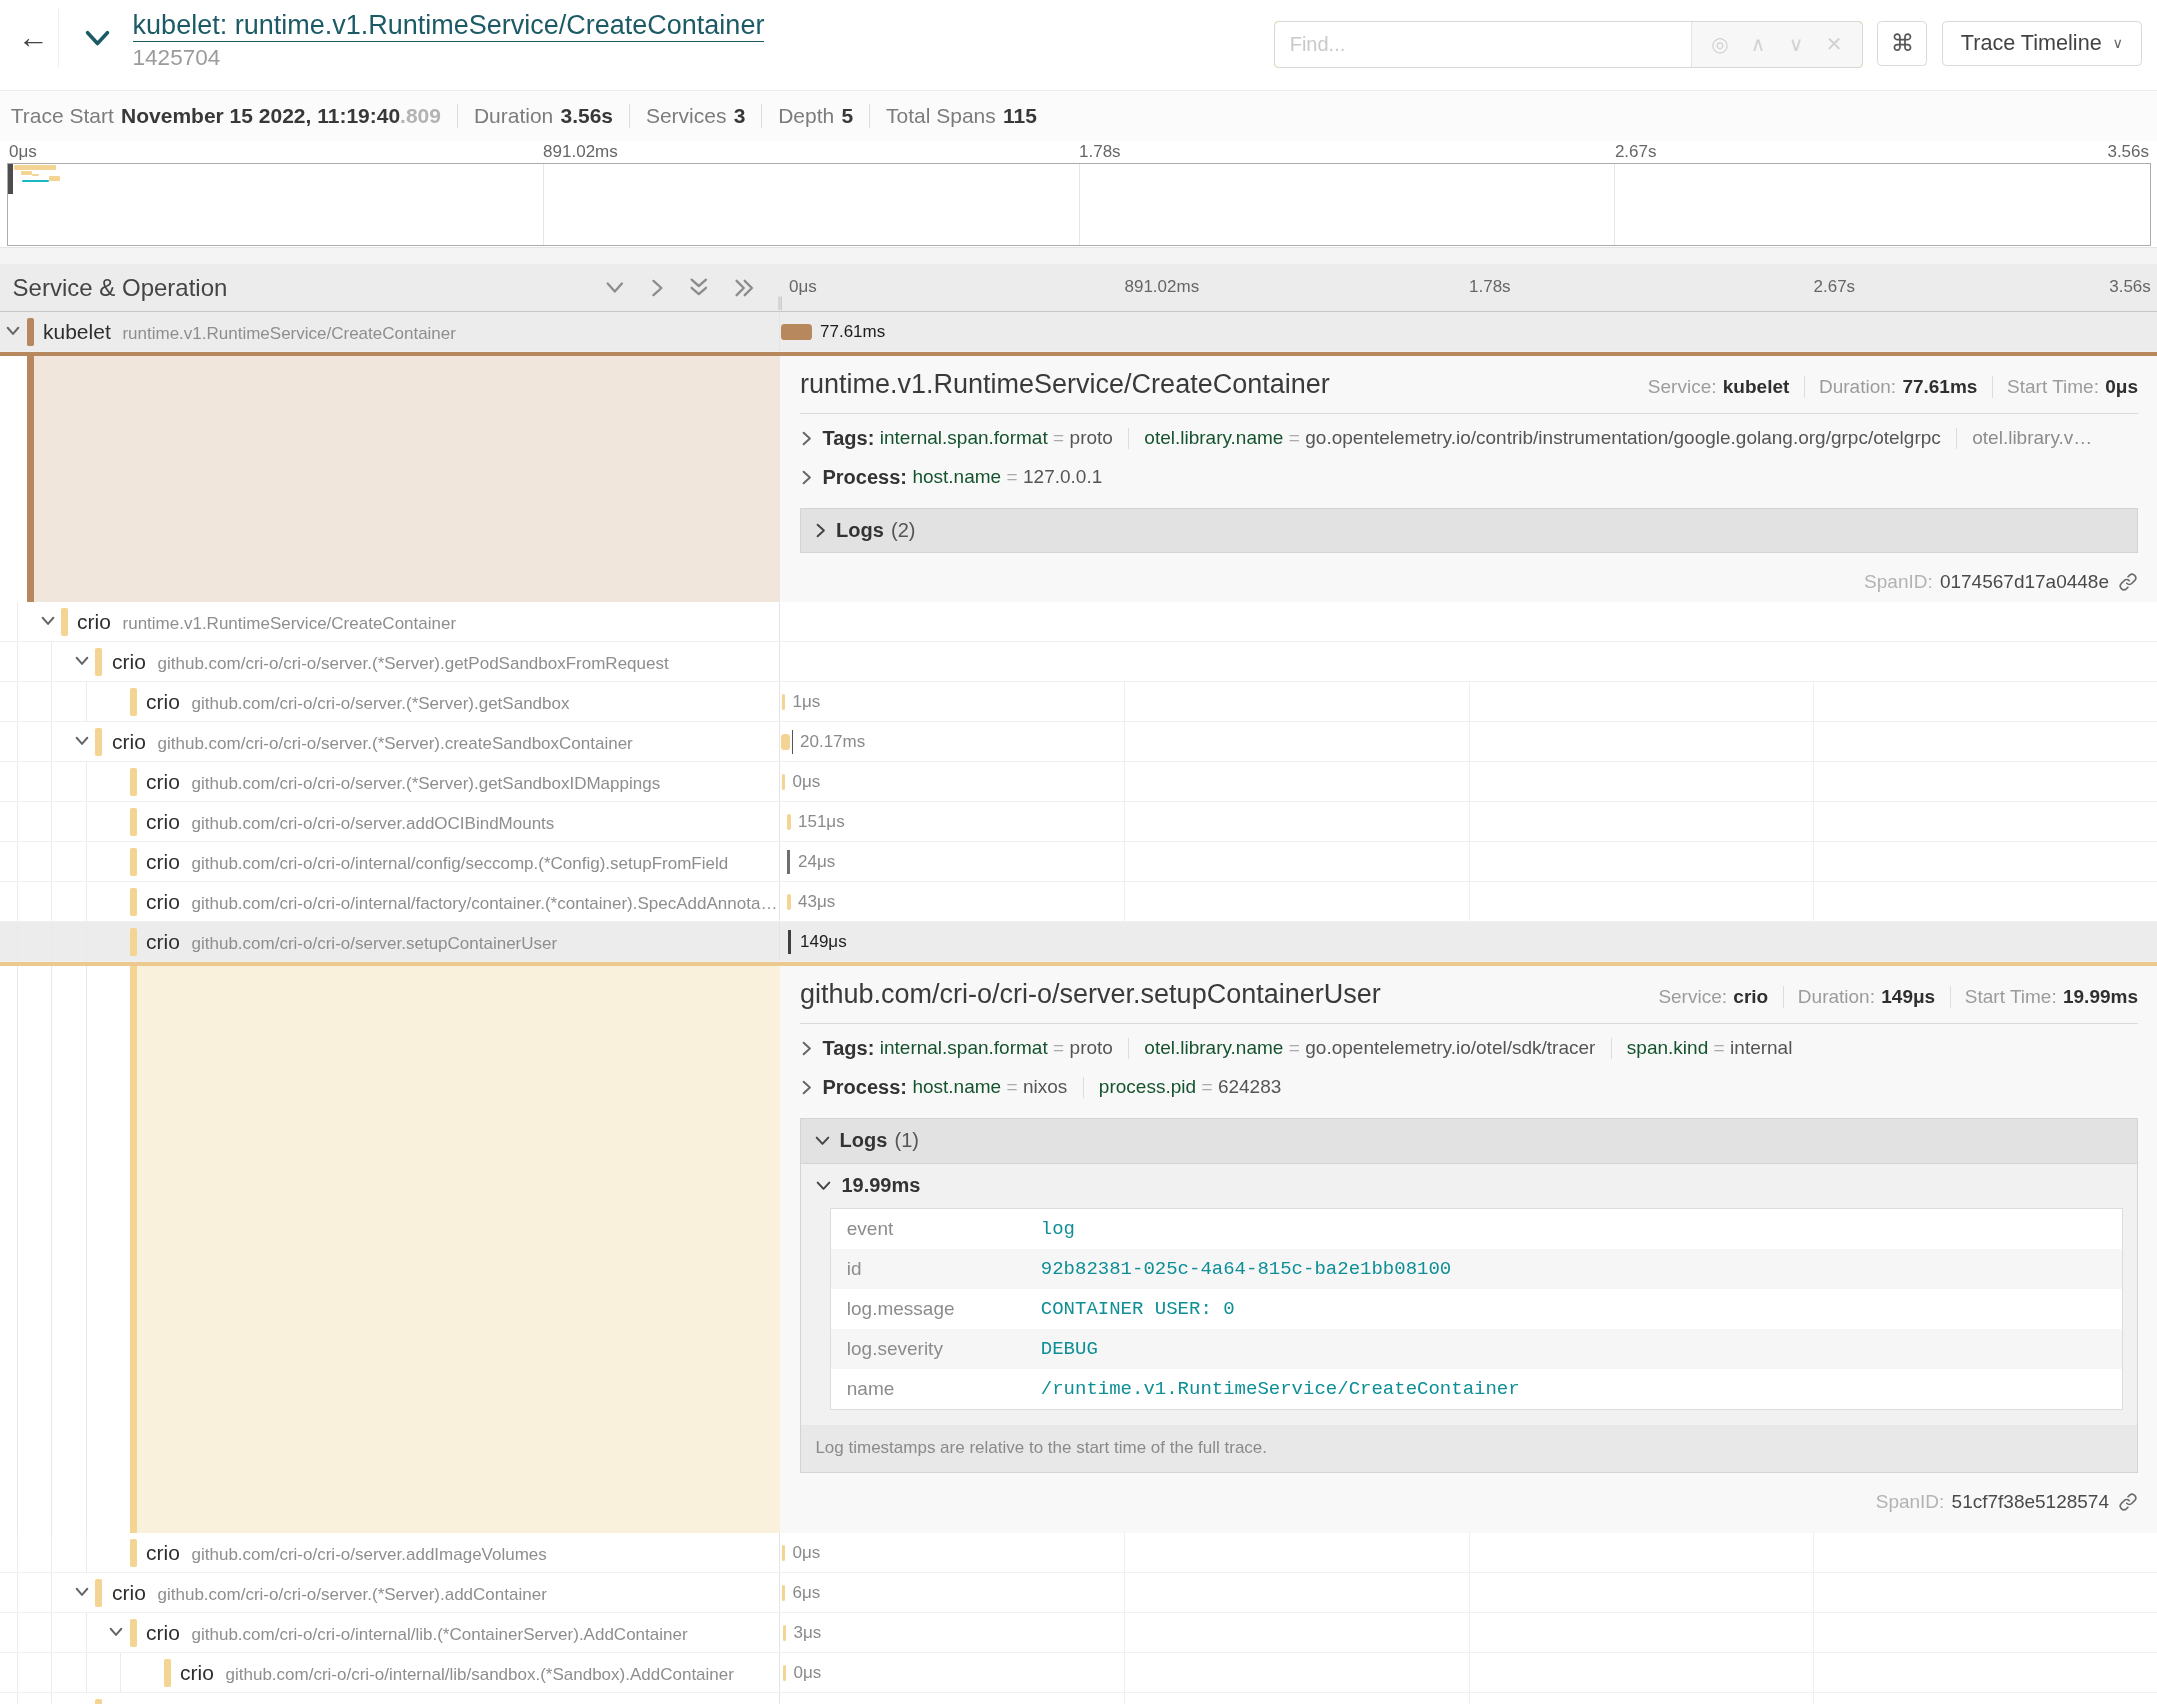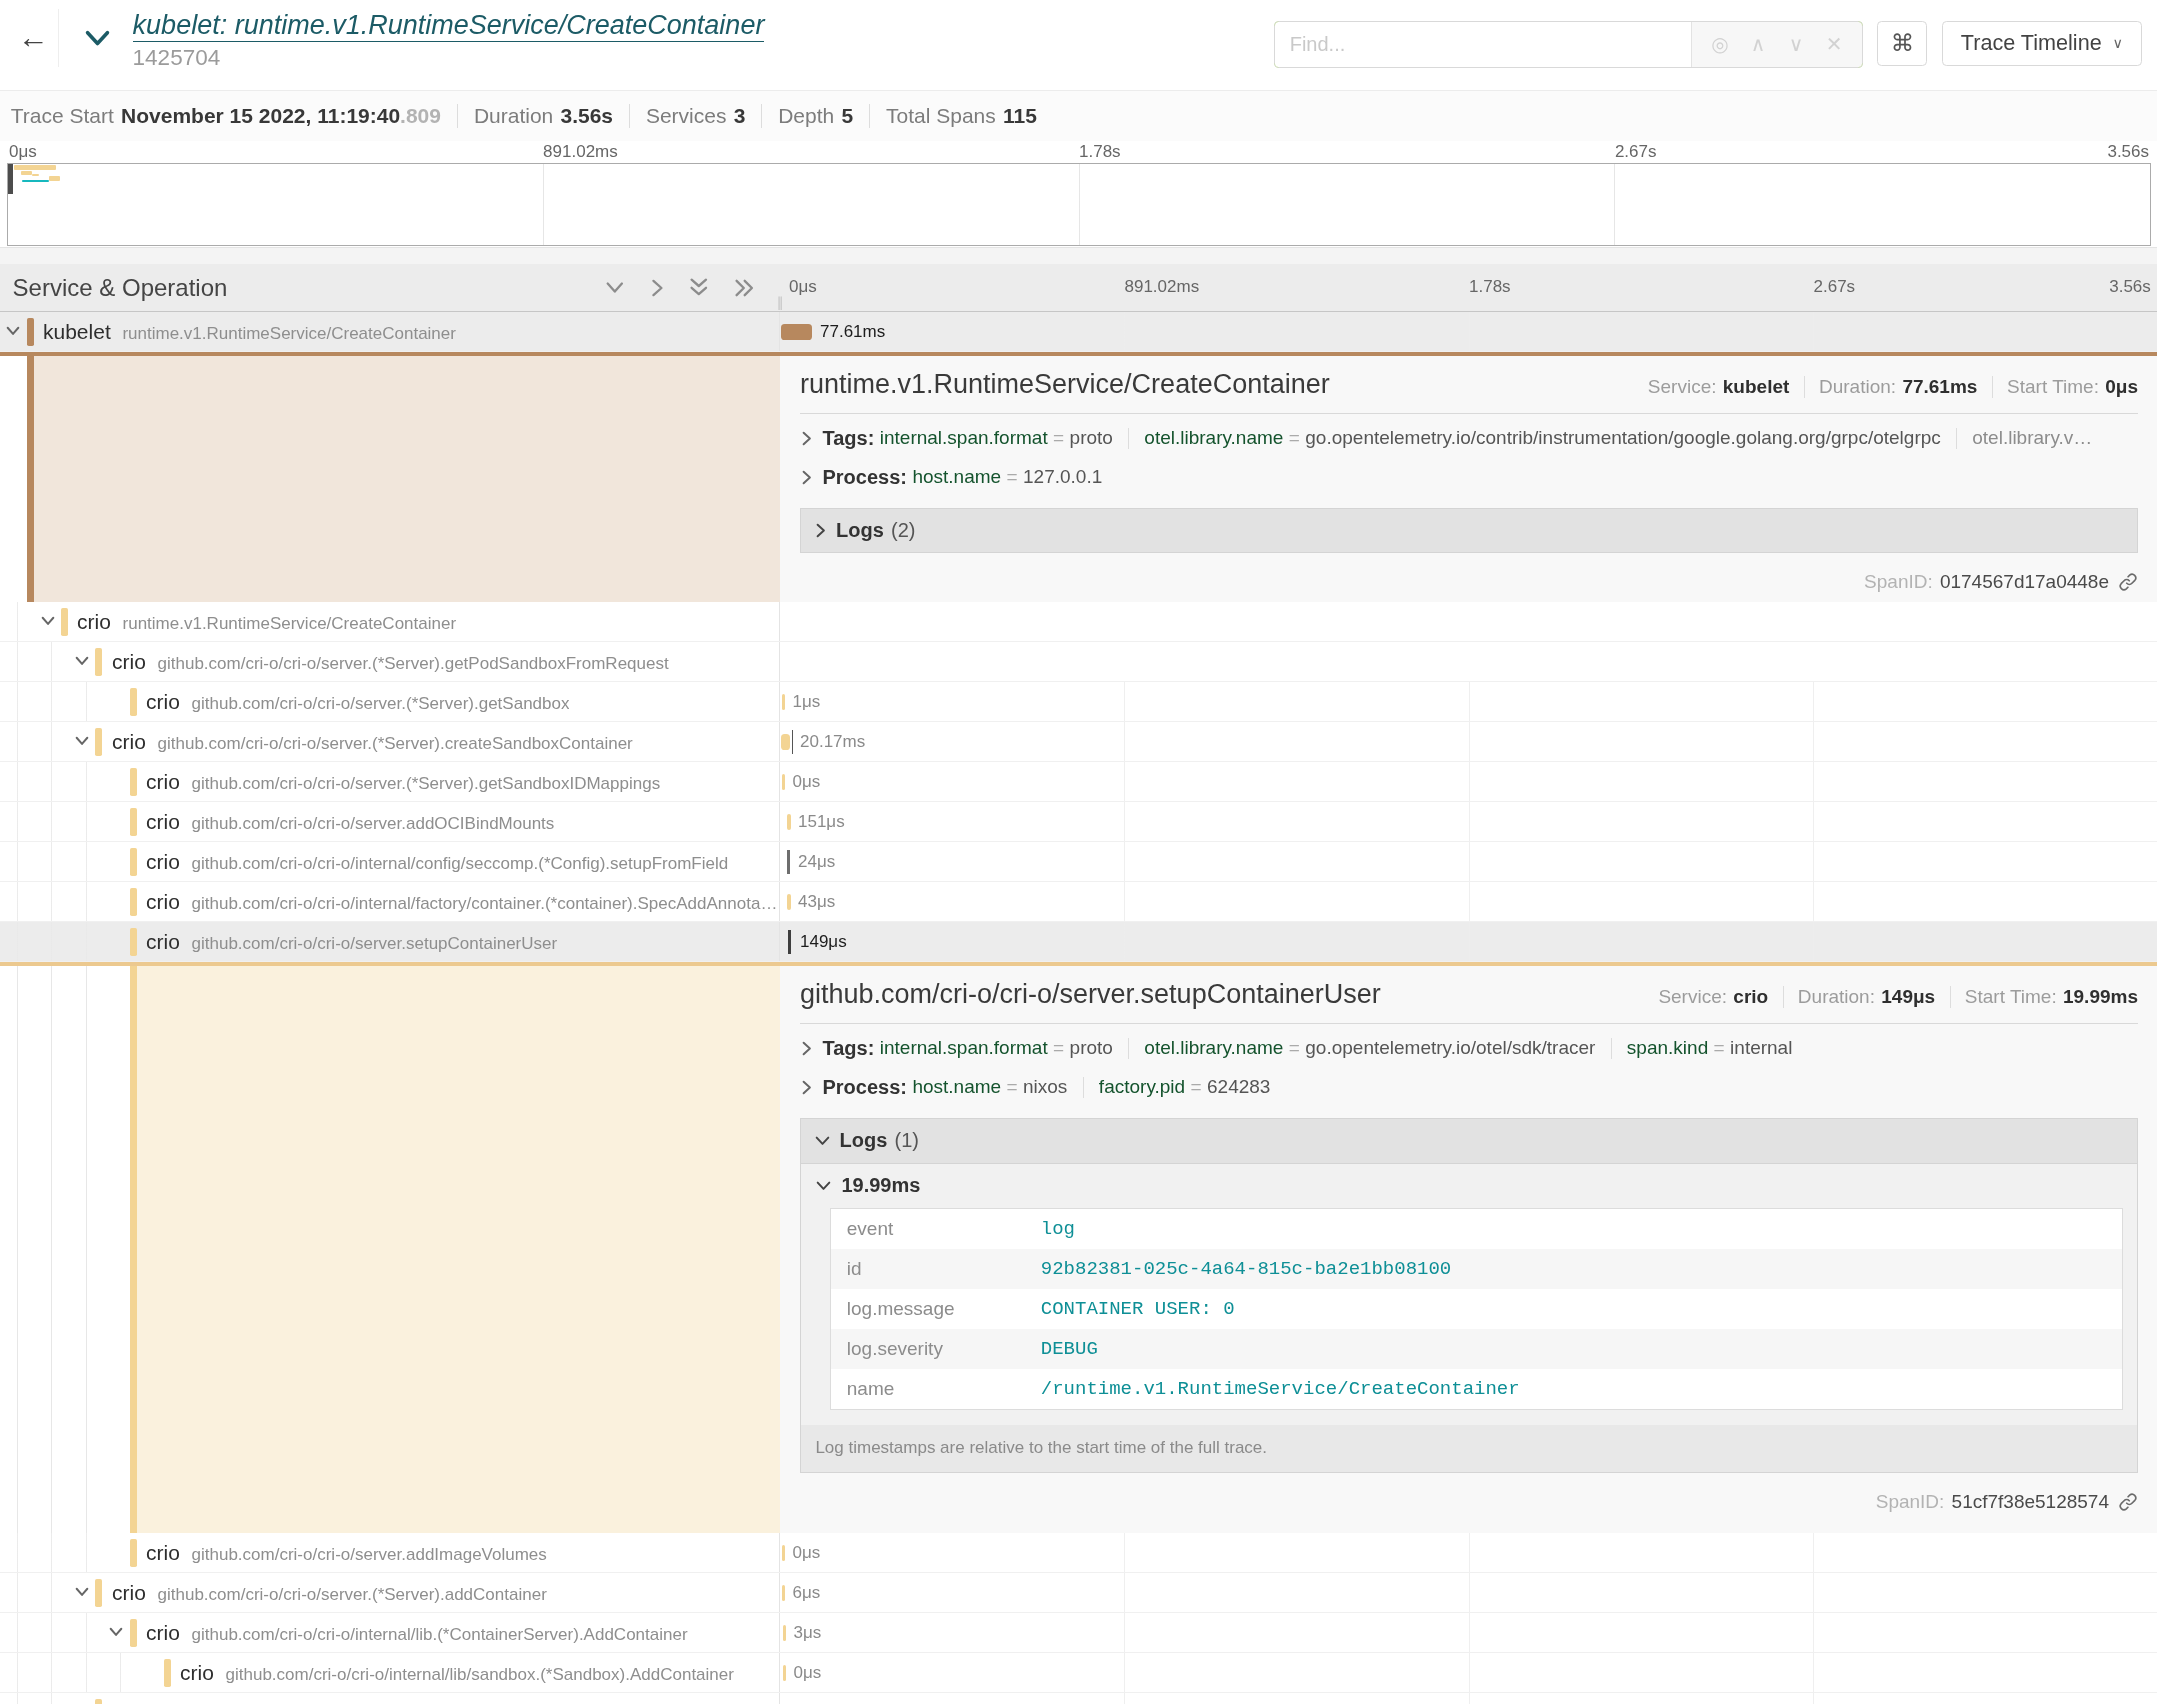--- a/index.html
+++ b/index.html
@@ -4,21 +4,21 @@
 <style>
   html,body{margin:0;padding:0;background:#fff;}
   body{font-family:"Liberation Sans",sans-serif;color:#333;}
   .app{position:relative;width:2158px;height:1705px;overflow:hidden;background:#fff;}
 
   
   .topbar{display:flex;align-items:flex-start;height:90px;box-sizing:border-box;padding:9px 16px 0 9px;background:#fff;}
   .back-btn{width:49px;height:58px;display:flex;align-items:center;justify-content:center;font-size:31px;color:#444;border-right:0.9px solid #eee;cursor:pointer;}
   .hdr-chev{margin:20px 9px 0 25px;}
   .titlewrap{margin-left:12.6px;min-width:0;}
-  .trace-title{display:inline-block;font-size:27px;line-height:1.2;color:#1c5b66;border-bottom:1.8px solid #1c5b66;white-space:nowrap;cursor:pointer;font-style:italic;}
+  .trace-title{display:inline-block;font-size:27px;line-height:1.2;color:#1c5b66;border-bottom:1.8px solid #1c5b66;white-space:nowrap;cursor:pointer;}
   .trace-id{font-size:22.5px;color:#9b9b9b;margin-top:2.7px;}
   .hspacer{flex:1;}
   .find-wrap{display:flex;height:45px;margin-top:11.7px;border:0.9px solid #d9d9d9;border-radius:4.5px;overflow:hidden;background:#84cc16;}
   .find-input{width:387px;border:0;outline:none;padding:0 14.4px;font-size:20px;color:#555;font-family:"Liberation Sans",sans-serif;}
   .find-input::placeholder{color:#c9c9c9;}
   .find-tools{display:flex;align-items:center;background:#f7f7f7;border-left:0.9px solid #e3e3e3;padding:0 9px;}
   .ftool{width:38px;text-align:center;font-size:20px;color:#d2d2d2;cursor:default;}
   .kbd-btn{margin:11.7px 0 0 14.4px;height:45px;width:50px;border:0.9px solid #d9d9d9;border-radius:4.5px;display:flex;align-items:center;justify-content:center;font-size:23.4px;color:#555;background:#fff;cursor:pointer;box-sizing:border-box;}
   .view-btn{margin:11.7px 0 0 14.4px;height:45px;border:0.9px solid #d9d9d9;border-radius:4.5px;display:flex;align-items:center;gap:10.8px;padding:0 18px;font-size:21.6px;color:#434343;background:#fff;cursor:pointer;box-sizing:border-box;white-space:nowrap;}
   .view-caret{font-size:14.4px;color:#666;}
@@ -452,21 +452,21 @@
         <span class="vsep"></span>
         <span class="kv"><span class="k">span.kind</span><span class="eq">=</span><span class="v">internal</span></span>
       </div>
       <div class="sectrow">
         <svg width="13.5" height="17" viewBox="0 0 15 19">
             <polyline points="4,3 11,9.5 4,16" fill="none" stroke="#666" stroke-width="2.2" stroke-linecap="round" stroke-linejoin="round"></polyline>
           </svg>
         <span class="seclabel">Process:</span>
         <span class="kv"><span class="k">host.name</span><span class="eq">=</span><span class="v">nixos</span></span>
         <span class="vsep"></span>
-        <span class="kv"><span class="k">factory.pid</span><span class="eq">=</span><span class="v">624283</span></span>
+        <span class="kv"><span class="k">process.pid</span><span class="eq">=</span><span class="v">624283</span></span>
       </div>
 
       <div class="logsbox">
         <div class="logsbar">
           <svg width="17" height="13.5" viewBox="0 0 19 15">
               <polyline points="3,4 9.5,11 16,4" fill="none" stroke="#444" stroke-width="2.2" stroke-linecap="round" stroke-linejoin="round"></polyline>
             </svg>
           <b>Logs</b>
           <span class="cnt">(1)</span>
         </div>

